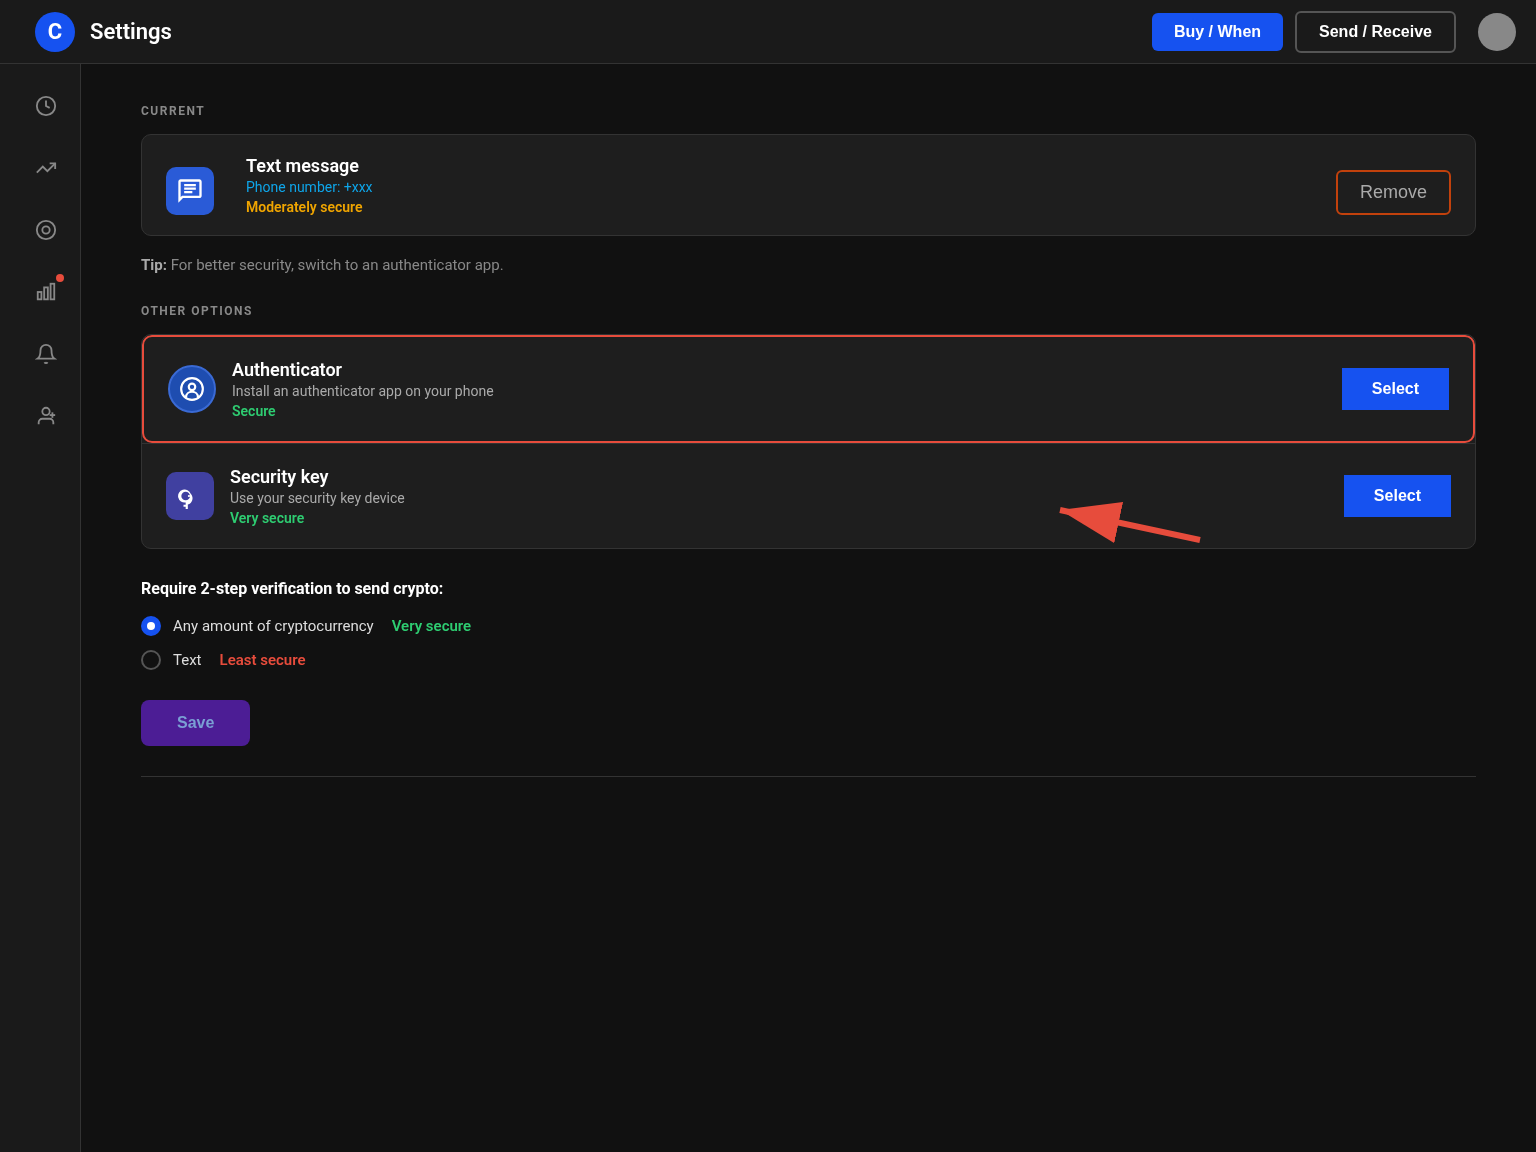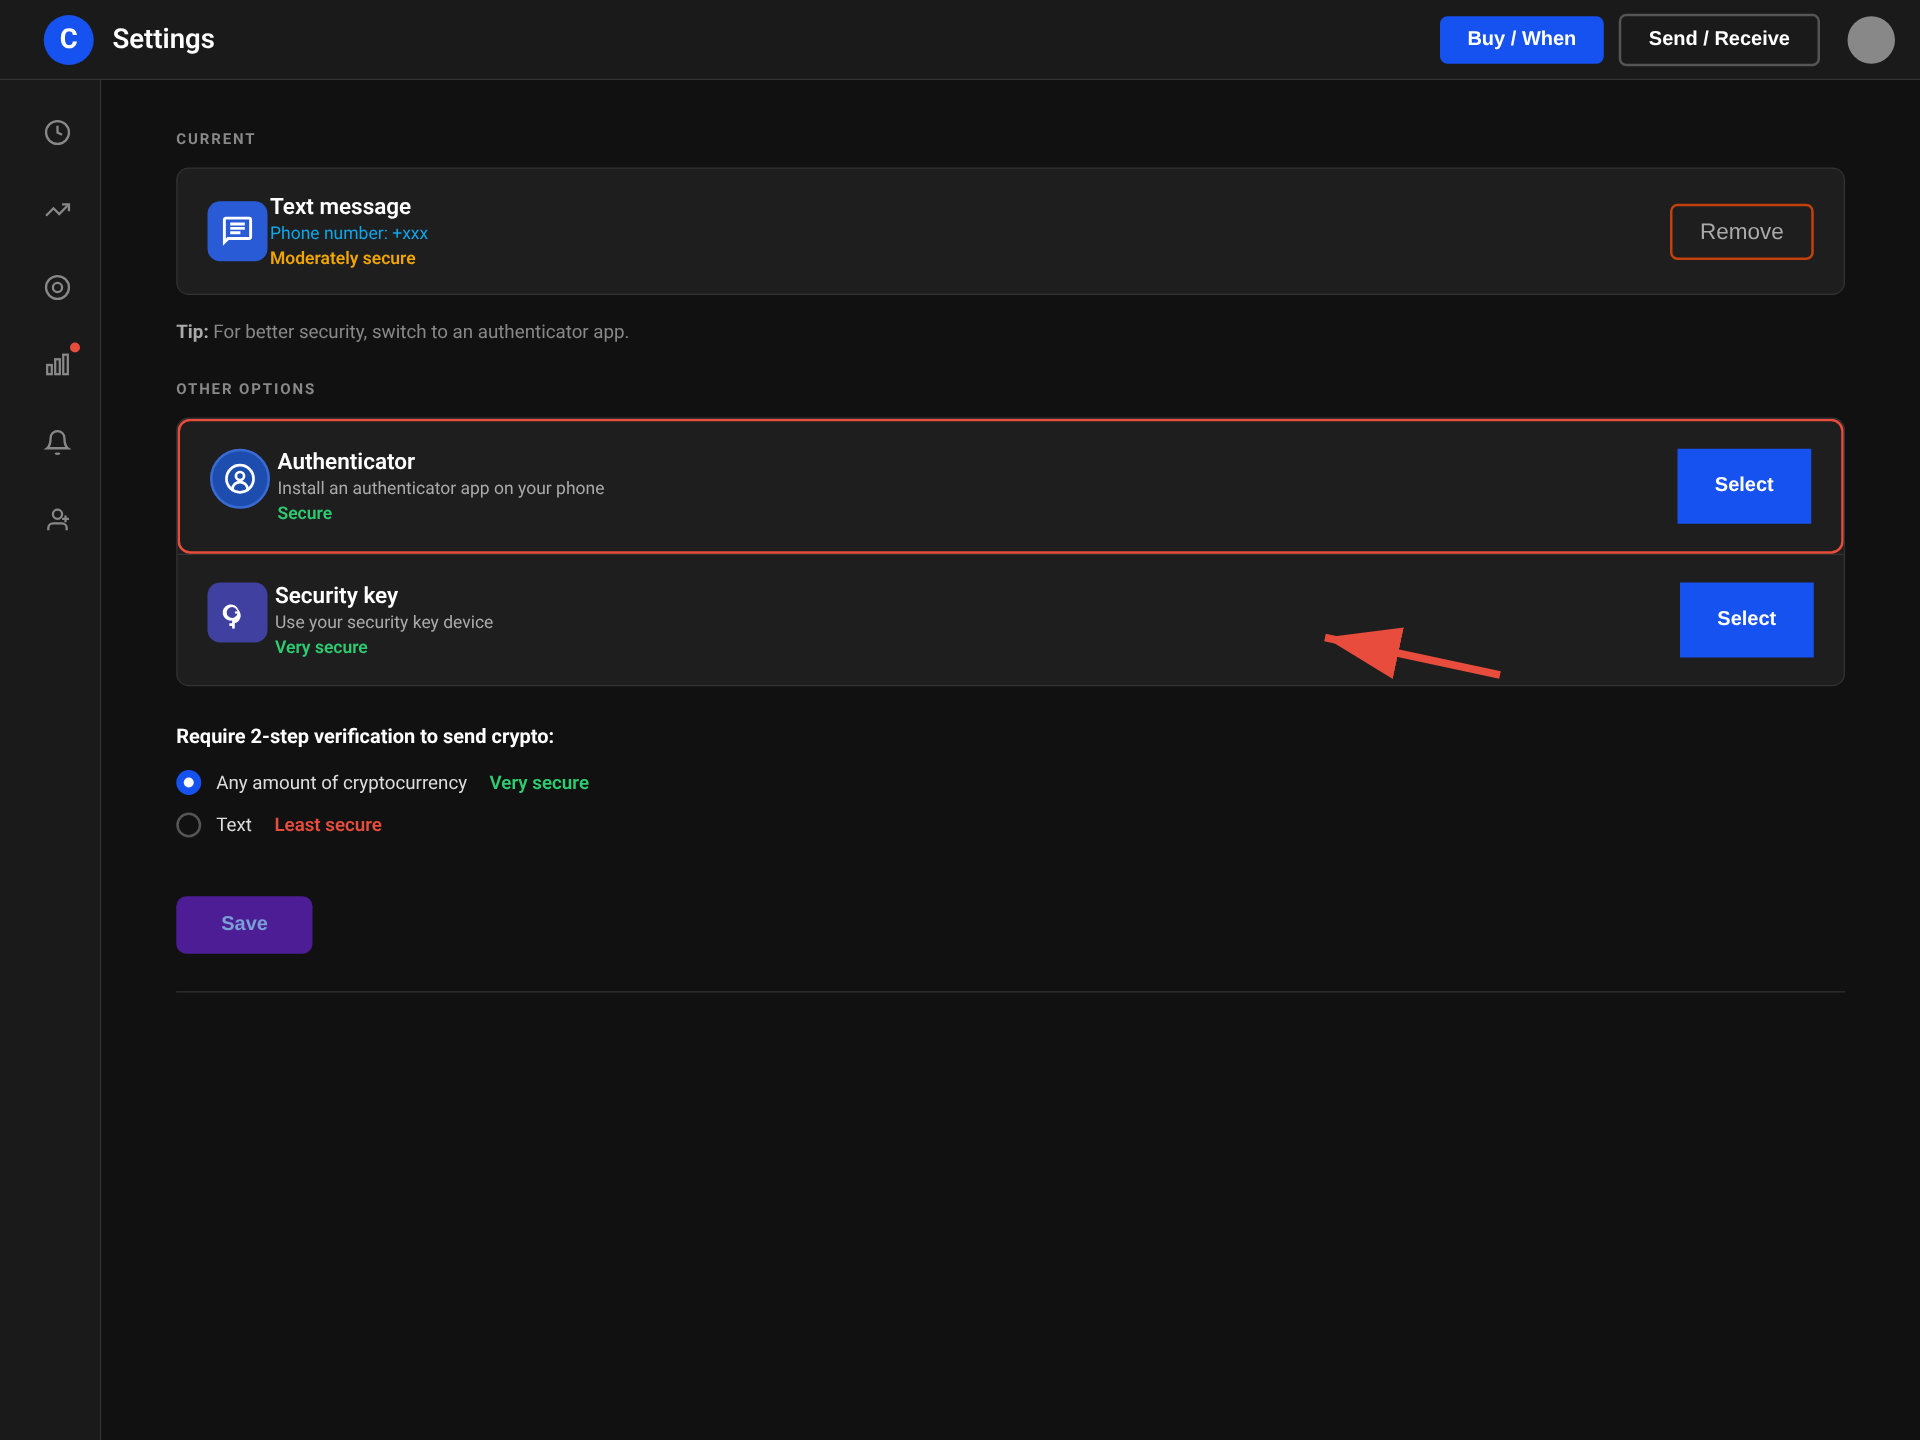--- a/index.html
+++ b/index.html
@@ -139,22 +139,22 @@
     
     .card {
       background: #1e1e1e;
       border: 1px solid #333;
       border-radius: 10px;
       padding: 20px 24px;
       margin-bottom: 20px;
     }
     .method-row {
       display: flex;
-      align-items: center;
-      gap: 2px;
+      align-items: flex-end;
+      gap: 32px;
     }
     .method-icon {
       width: 48px;
       height: 48px;
       background: #2a5bd7;
       border-radius: 10px;
       display: flex;
       align-items: center;
       justify-content: center;
       flex-shrink: 0;
@@ -197,21 +197,22 @@
     
     .options-card {
       background: #1e1e1e;
       border: 1px solid #333;
       border-radius: 10px;
       overflow: hidden;
       margin-bottom: 30px;
     }
     .option-row {
       display: flex;
-      gap: 6px;
+      align-items: center;
+      gap: 16px;
       padding: 22px 24px;
     }
     .option-row + .option-row {
       border-top: 1px solid #333;
     }
 
     
     .option-row-highlighted {
       border: 2.5px solid #e74c3c !important;
       border-radius: 10px;
@@ -257,21 +258,21 @@
       color: white;
       border: none;
       padding: 12px 30px;
       border-radius: 0;
       font-size: 16px;
       font-weight: 600;
       cursor: pointer;
     }
 
     
-    .verification-section { margin-bottom: 47px; }
+    .verification-section { margin-bottom: 30px; }
     .verification-title {
       font-size: 16px;
       font-weight: 700;
       color: #fff;
       margin-bottom: 18px;
     }
     .radio-option {
       display: flex;
       align-items: center;
       gap: 12px;

